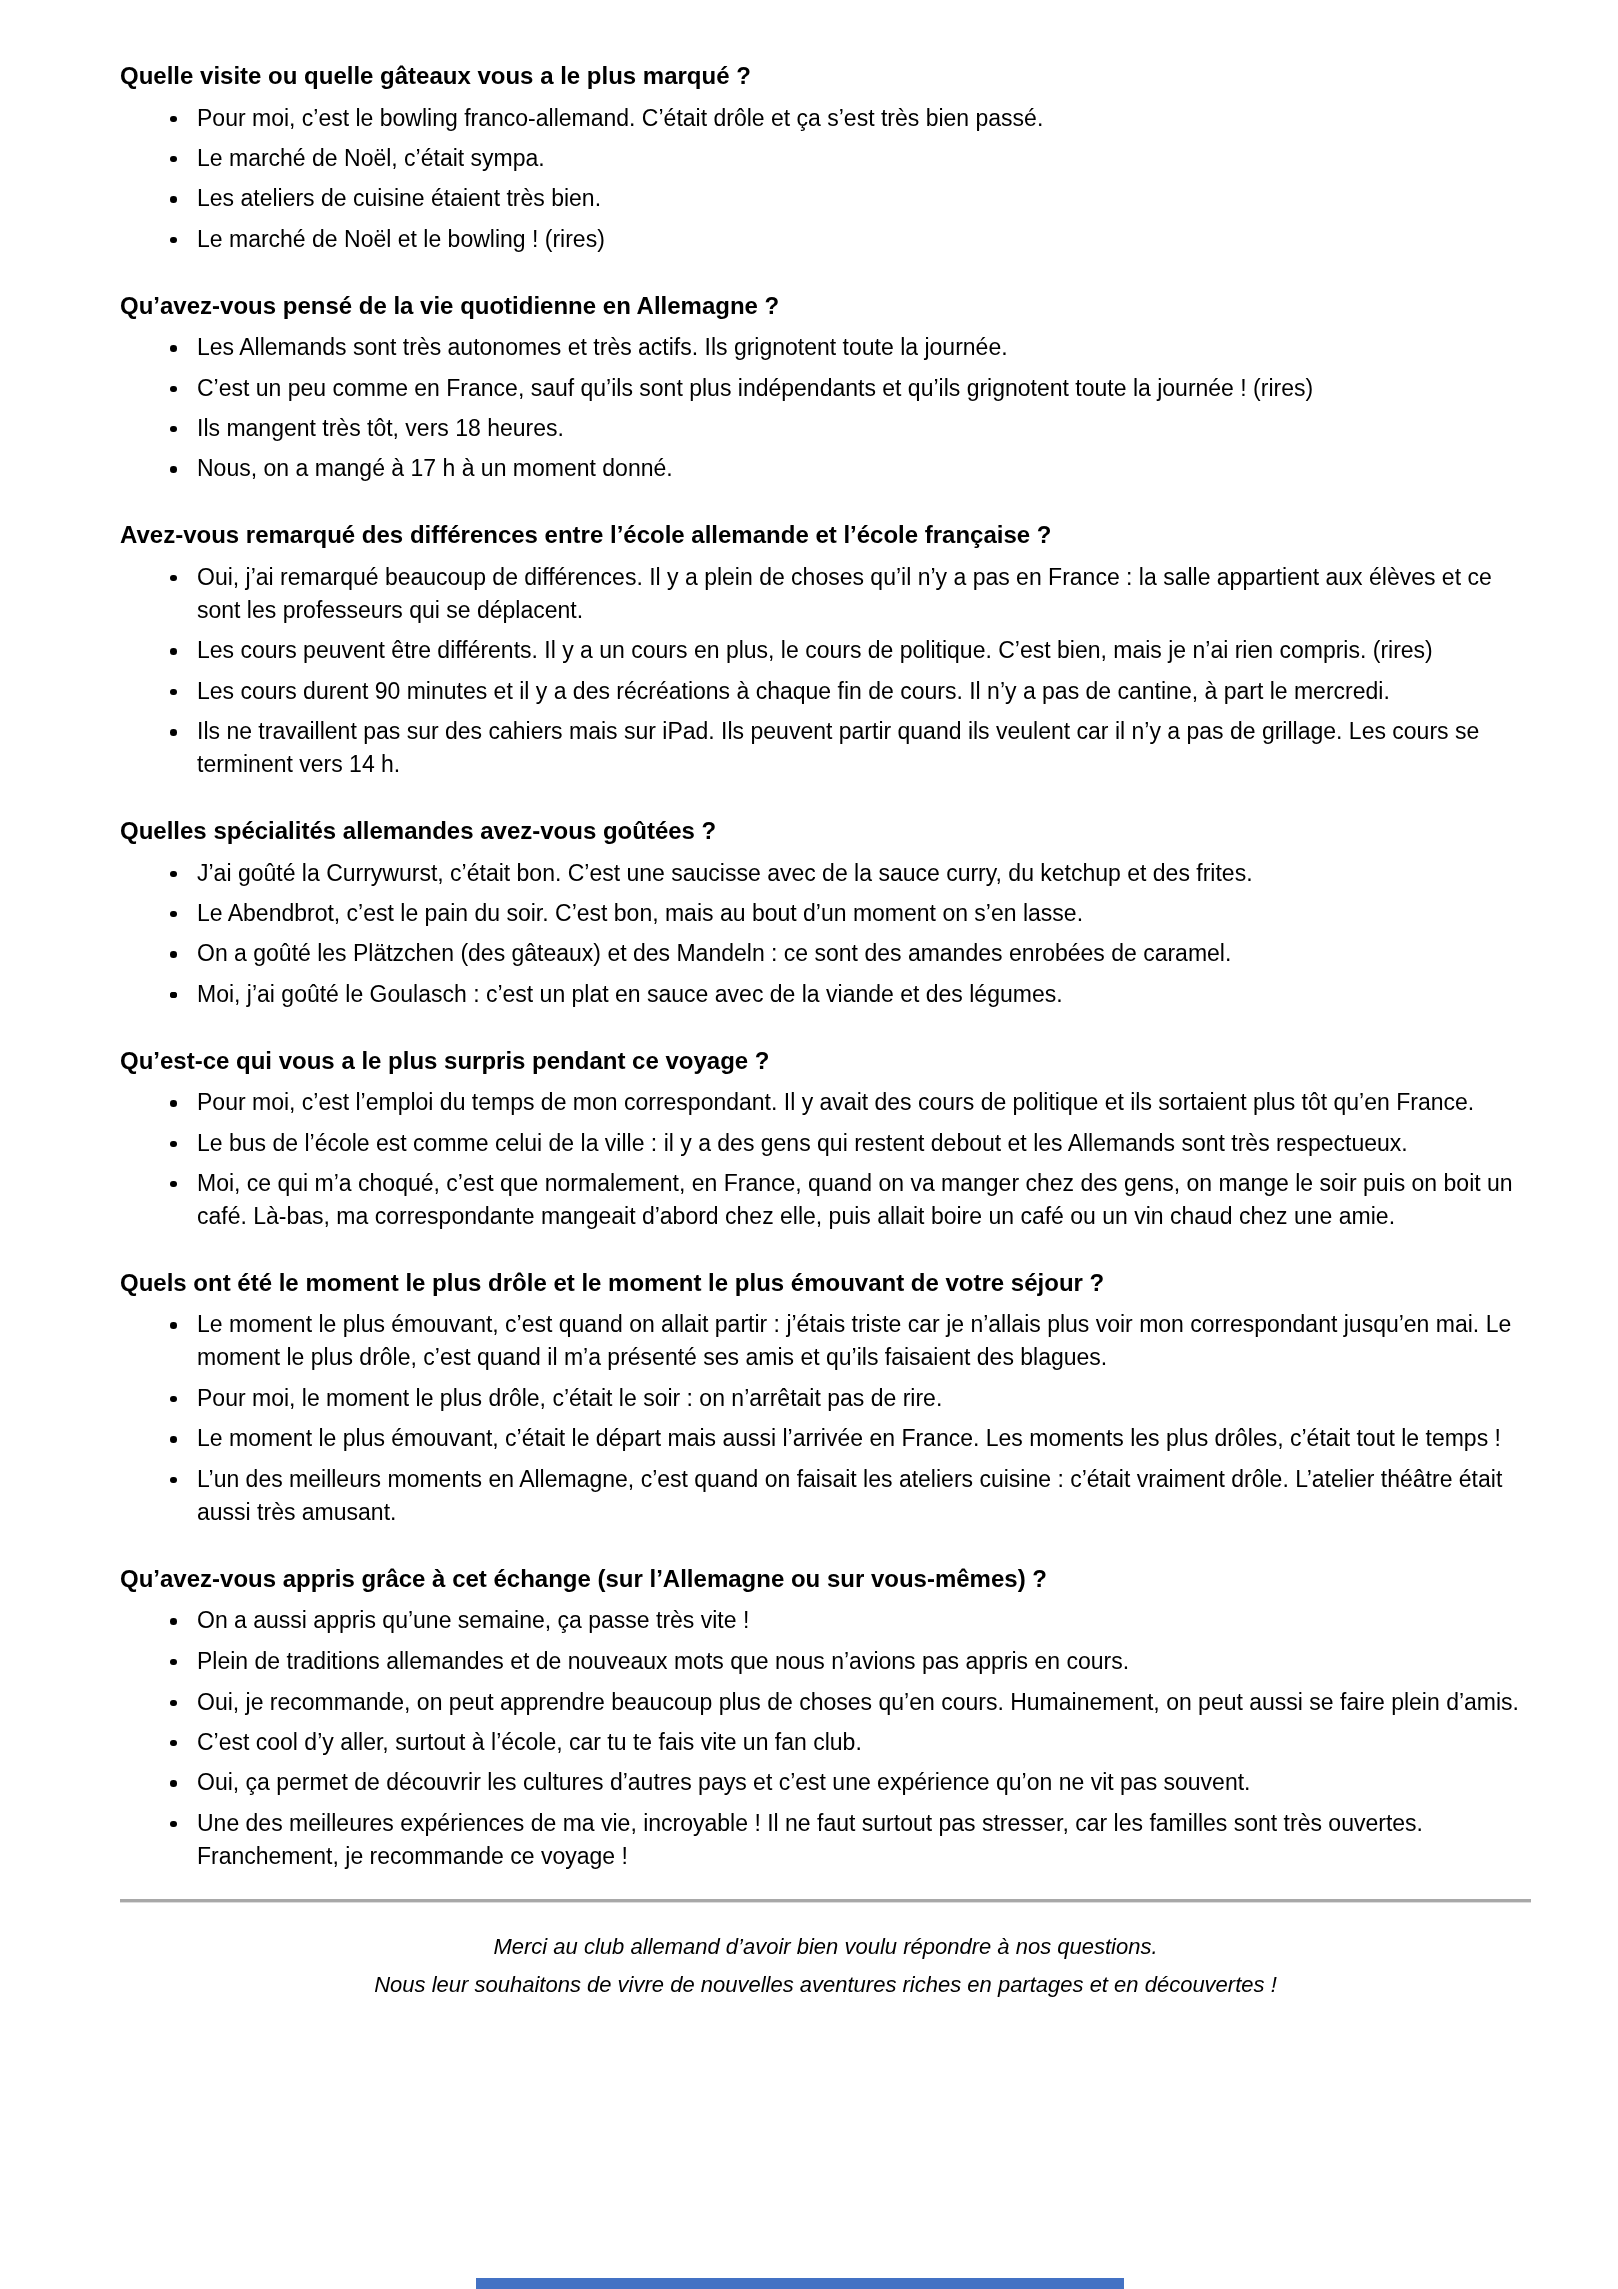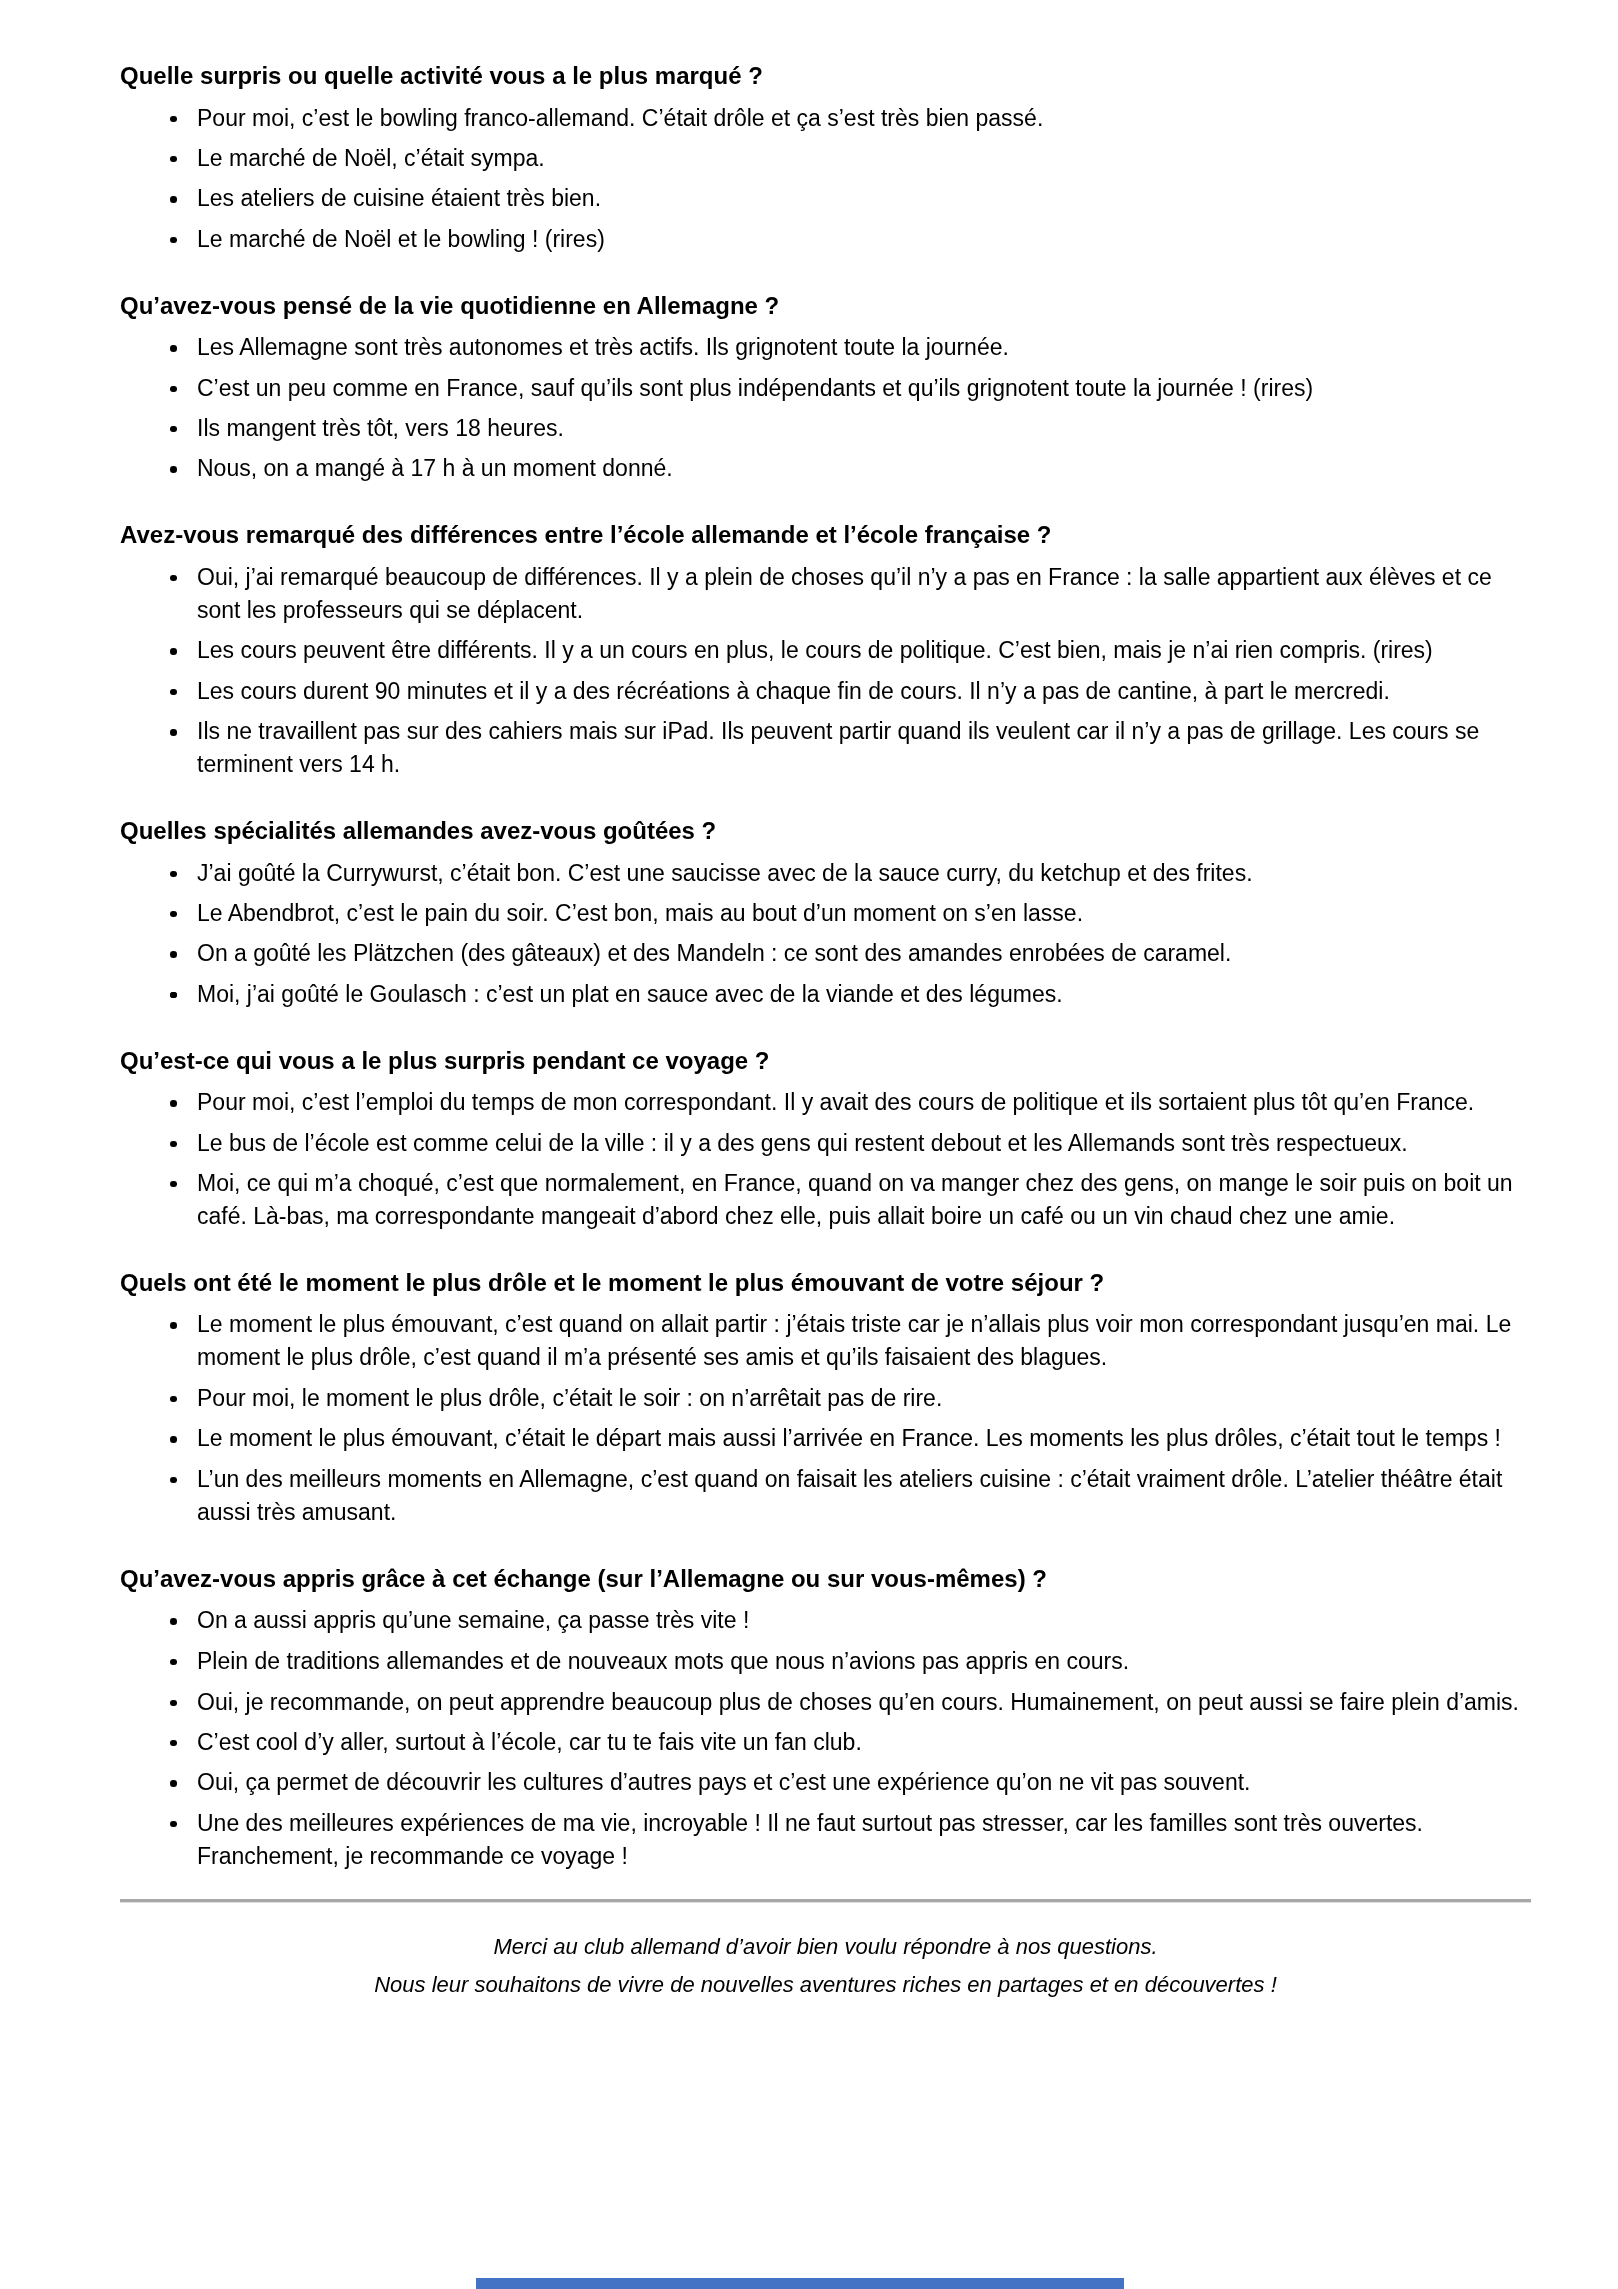--- a/index.html
+++ b/index.html
@@ -69,32 +69,32 @@
     height: 12px;
     background: #4472c4;
   }
 </style>
 </head>
 <body>
 
 <main class="content">
   <div>
       <section class="qa">
-        <h2 class="question">Quelle surpris ou quelle activité vous a le plus marqué ?</h2>
+        <h2 class="question">Quelle visite ou quelle gâteaux vous a le plus marqué ?</h2>
         <ul class="answers">
           <li class="answer"><span class="dot"></span><span class="answer-text">Pour moi, c’est le bowling franco-allemand. C’était drôle et ça s’est très bien passé.</span></li>
           <li class="answer"><span class="dot"></span><span class="answer-text">Le marché de Noël, c’était sympa.</span></li>
           <li class="answer"><span class="dot"></span><span class="answer-text">Les ateliers de cuisine étaient très bien.</span></li>
           <li class="answer"><span class="dot"></span><span class="answer-text">Le marché de Noël et le bowling ! (rires)</span></li>
         </ul>
       </section>
       <section class="qa">
         <h2 class="question">Qu’avez-vous pensé de la vie quotidienne en Allemagne ?</h2>
         <ul class="answers">
-          <li class="answer"><span class="dot"></span><span class="answer-text">Les Allemagne sont très autonomes et très actifs. Ils grignotent toute la journée.</span></li>
+          <li class="answer"><span class="dot"></span><span class="answer-text">Les Allemands sont très autonomes et très actifs. Ils grignotent toute la journée.</span></li>
           <li class="answer"><span class="dot"></span><span class="answer-text">C’est un peu comme en France, sauf qu’ils sont plus indépendants et qu’ils grignotent toute la journée ! (rires)</span></li>
           <li class="answer"><span class="dot"></span><span class="answer-text">Ils mangent très tôt, vers 18 heures.</span></li>
           <li class="answer"><span class="dot"></span><span class="answer-text">Nous, on a mangé à 17 h à un moment donné.</span></li>
         </ul>
       </section>
       <section class="qa">
         <h2 class="question">Avez-vous remarqué des différences entre l’école allemande et l’école française ?</h2>
         <ul class="answers">
           <li class="answer"><span class="dot"></span><span class="answer-text">Oui, j’ai remarqué beaucoup de différences. Il y a plein de choses qu’il n’y a pas en France : la salle appartient aux élèves et ce sont les professeurs qui se déplacent.</span></li>
           <li class="answer"><span class="dot"></span><span class="answer-text">Les cours peuvent être différents. Il y a un cours en plus, le cours de politique. C’est bien, mais je n’ai rien compris. (rires)</span></li>

